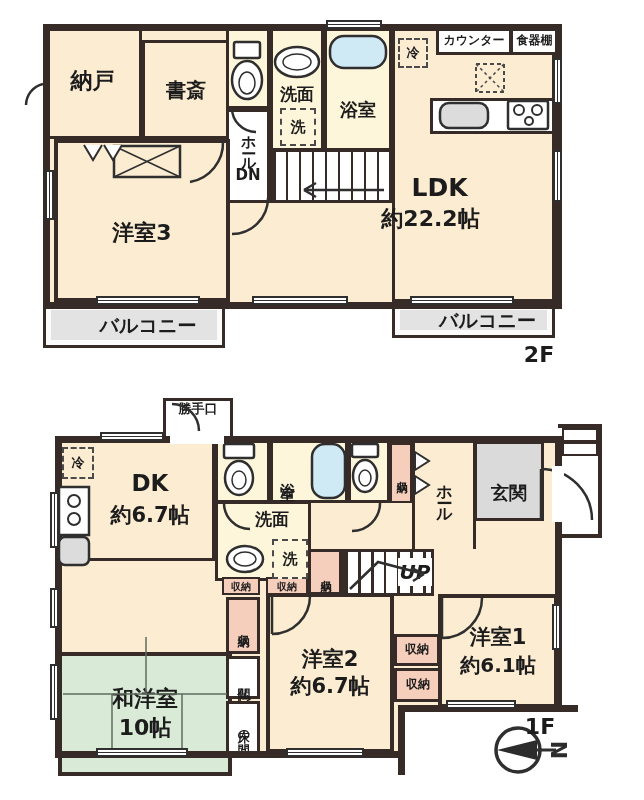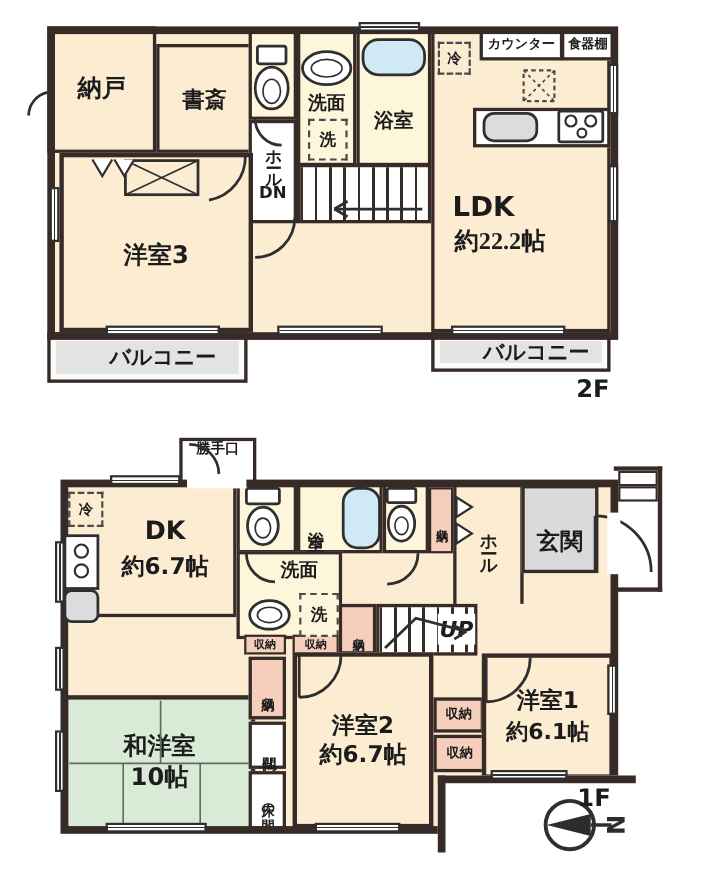--- a/index.html
+++ b/index.html
@@ -14,21 +14,21 @@
     border:4px solid #362b26;
     display:flex;flex-direction:column;align-items:center;justify-content:center;
     text-align:center;line-height:1.3;z-index:2;
   }
   .thin{border-width:3px;}
   .thin2{border-width:2px;}
   .cream{background:#fbecd2;}
   .wet{background:#fdf6da;}
   .whitebg{background:#ffffff;}
   .pink{background:#f6cfbc;}
-  .green{background:#d9ead7;}
+  .green{background:#d9ead7;margin-top:20px;}
   .graybg{background:#e3e3e3;padding-left:28px;}
   .genkanbg{background:#dadada;}
   .perim{position:absolute;box-sizing:border-box;border:7px solid #362b26;background:transparent;z-index:4;pointer-events:none;}
   .lbl{position:absolute;display:flex;align-items:center;justify-content:center;text-align:center;z-index:5;line-height:1.25;}
   .vt{writing-mode:vertical-rl;letter-spacing:2px;}
   .dashedbox{position:absolute;box-sizing:border-box;border:2px dashed #4a4a4a;display:flex;align-items:center;justify-content:center;background:#fbecd2;z-index:3;}
   .win-h{position:absolute;box-sizing:border-box;border:2px solid #2f2f2f;
     background:linear-gradient(to bottom,#fff 40%,#2f2f2f 40%,#2f2f2f 60%,#fff 60%);z-index:6;}
   .win-v{position:absolute;box-sizing:border-box;border:2px solid #2f2f2f;
     background:linear-gradient(to right,#fff 40%,#2f2f2f 40%,#2f2f2f 60%,#fff 60%);z-index:6;}
@@ -70,21 +70,21 @@
   <span style="font-size:15px;">洗</span>
 </div>
 
 <div class="room thin wet" style="left:324px;top:27px;width:68px;height:124px;"></div>
 <div class="lbl" style="left:324px;top:98px;width:68px;height:24px;font-size:18px;">浴室</div>
 
 <div class="stairs" style="left:270px;top:149px;width:122px;height:54px;"></div>
 
 <div class="room thin cream" style="left:392px;top:27px;width:163px;height:275px;"></div>
 <div class="lbl f-ldk" style="left:392px;top:174px;width:95px;height:28px;">LDK</div>
-<div class="lbl f-big" style="left:392px;top:206px;width:125px;height:26px;font-family:Liberation Serif, serif;">約22.2帖</div>
+<div class="lbl f-big" style="left:368px;top:206px;width:125px;height:26px;">約22.2帖</div>
 
 <div class="dashedbox" style="left:398px;top:38px;width:30px;height:30px;">
   <span class="f-sm">冷</span>
 </div>
 <div class="room thin whitebg" style="left:436px;top:27px;width:76px;height:28px;">
   <span style="font-size:12px;">カウンター</span>
 </div>
 <div class="room thin whitebg" style="left:510px;top:27px;width:49px;height:28px;">
   <span style="font-size:12px;">食器棚</span>
 </div>
@@ -133,21 +133,21 @@
 
 <div class="room thin2 pink" style="left:390px;top:443px;width:22px;height:60px;">
   <span class="vt" style="font-size:11px;letter-spacing:1px;">収納</span>
 </div>
 
 <div class="room thin cream" style="left:412px;top:439px;width:64px;height:110px;border-bottom:none;">
   <span class="vt" style="font-size:16px;">ホール</span>
 </div>
 
 <div class="room thin genkanbg" style="left:474px;top:441px;width:70px;height:80px;">
-  <span style="font-size:21px;margin-top:24px;">玄関</span>
+  <span style="font-size:18px;margin-top:24px;">玄関</span>
 </div>
 
 <div class="abs" style="left:558px;top:424px;width:44px;height:114px;background:#fff;border:4px solid #362b26;border-left:none;z-index:1;"></div>
 <div class="abs" style="left:562px;top:428px;width:36px;height:14px;background:#fff;border:2px solid #362b26;z-index:2;"></div>
 <div class="abs" style="left:562px;top:442px;width:36px;height:14px;background:#fff;border:2px solid #362b26;z-index:2;"></div>
 <div class="gap" style="left:552px;top:466px;width:12px;height:56px;"></div>
 <div class="gap" style="left:170px;top:434px;width:54px;height:10px;"></div>
 
 <div class="room thin wet" style="left:215px;top:501px;width:96px;height:80px;"></div>
 <div class="lbl f-md" style="left:237px;top:508px;width:70px;height:24px;">洗面</div>

